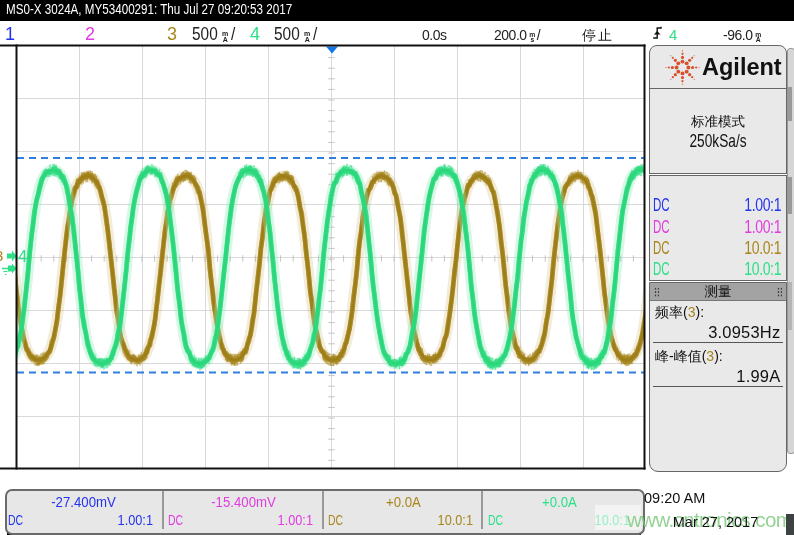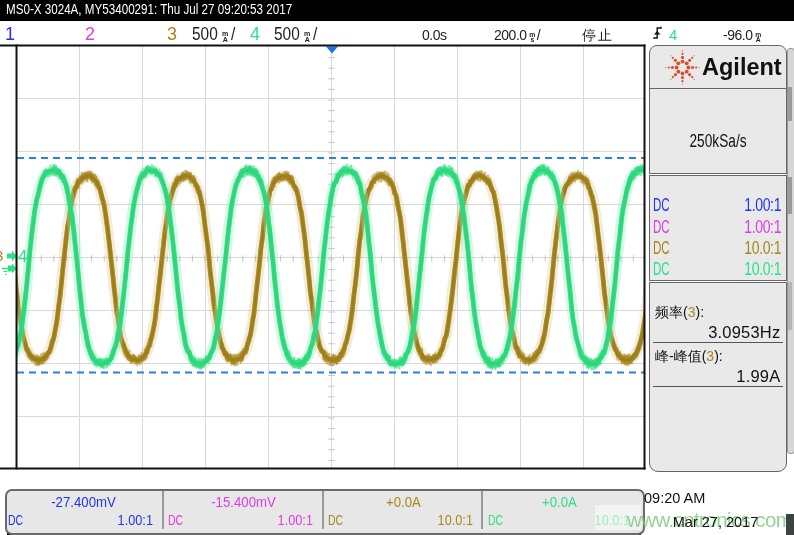--- a/index.html
+++ b/index.html
@@ -1102,35 +1102,37 @@
         <circle cx="36.67" cy="17.33" r="1.95"></circle>
         <circle cx="39.64" cy="14.36" r="1.6"></circle>
         <circle cx="42.19" cy="11.81" r="1.1"></circle>
         <circle cx="44.24" cy="9.76" r="0.6"></circle>
       </g>
     </svg>
 <span class="abs" style="left:52px;top:7px;font-size:24px;font-weight:bold;color:#111;transform:scaleX(0.98);transform-origin:0 50%">Agilent</span>
 </div>
 
 <div class="panel" style="top:88px;height:84px">
+<div class="abs" style="left:0;top:24px;width:100%;text-align:center;font-size:13.5px;color:#111">标准模式</div>
 <div class="abs" style="left:0;top:41px;width:100%;text-align:center;font-size:18.5px;color:#111;transform:scaleX(0.74)">250kSa/s</div>
 </div>
 
 <div class="panel" style="top:175px;height:104px">
 <span class="dcL b" style="top:19px">DC</span>
     <span class="dcR b" style="top:19px">1.00:1</span>
 <span class="dcL m" style="top:40.5px">DC</span>
     <span class="dcR m" style="top:40.5px">1.00:1</span>
 <span class="dcL o" style="top:62px">DC</span>
     <span class="dcR o" style="top:62px">10.0:1</span>
 <span class="dcL g" style="top:82.5px">DC</span>
     <span class="dcR g" style="top:82.5px">10.0:1</span>
 </div>
 
 <div class="panel" style="top:282px;height:188px;border-radius:0 0 9px 9px">
+<div class="hdr" style="top:0;height:17px;line-height:17px">测量<span class="grip" style="left:4px"></span><span class="grip" style="right:4px"></span></div>
 <div class="abs" style="left:5px;top:21px;font-size:14px;color:#111">频率(<span class="o">3</span>):</div>
 <div class="abs" style="right:6px;top:40px;font-size:17px;color:#111;letter-spacing:0.2px;transform:scaleX(0.97);transform-origin:100% 50%">3.0953Hz</div>
 <div class="abs" style="left:3px;top:59px;right:3px;border-bottom:1px solid #555"></div>
 <div class="abs" style="left:5px;top:65px;font-size:14px;color:#111">峰-峰值(<span class="o">3</span>):</div>
 <div class="abs" style="right:6px;top:84px;font-size:17px;color:#111;letter-spacing:0.2px;transform:scaleX(0.97);transform-origin:100% 50%">1.99A</div>
 <div class="abs" style="left:3px;top:103px;right:3px;border-bottom:1px solid #555"></div>
 </div>
 
 <div class="abs" style="left:787px;top:48px;width:6px;height:404px;background:#d6d6d6;border:1px solid #999;border-radius:3px">
 <div class="abs" style="left:0;top:38px;width:4px;height:34px;background:#9a9a9a"></div>

